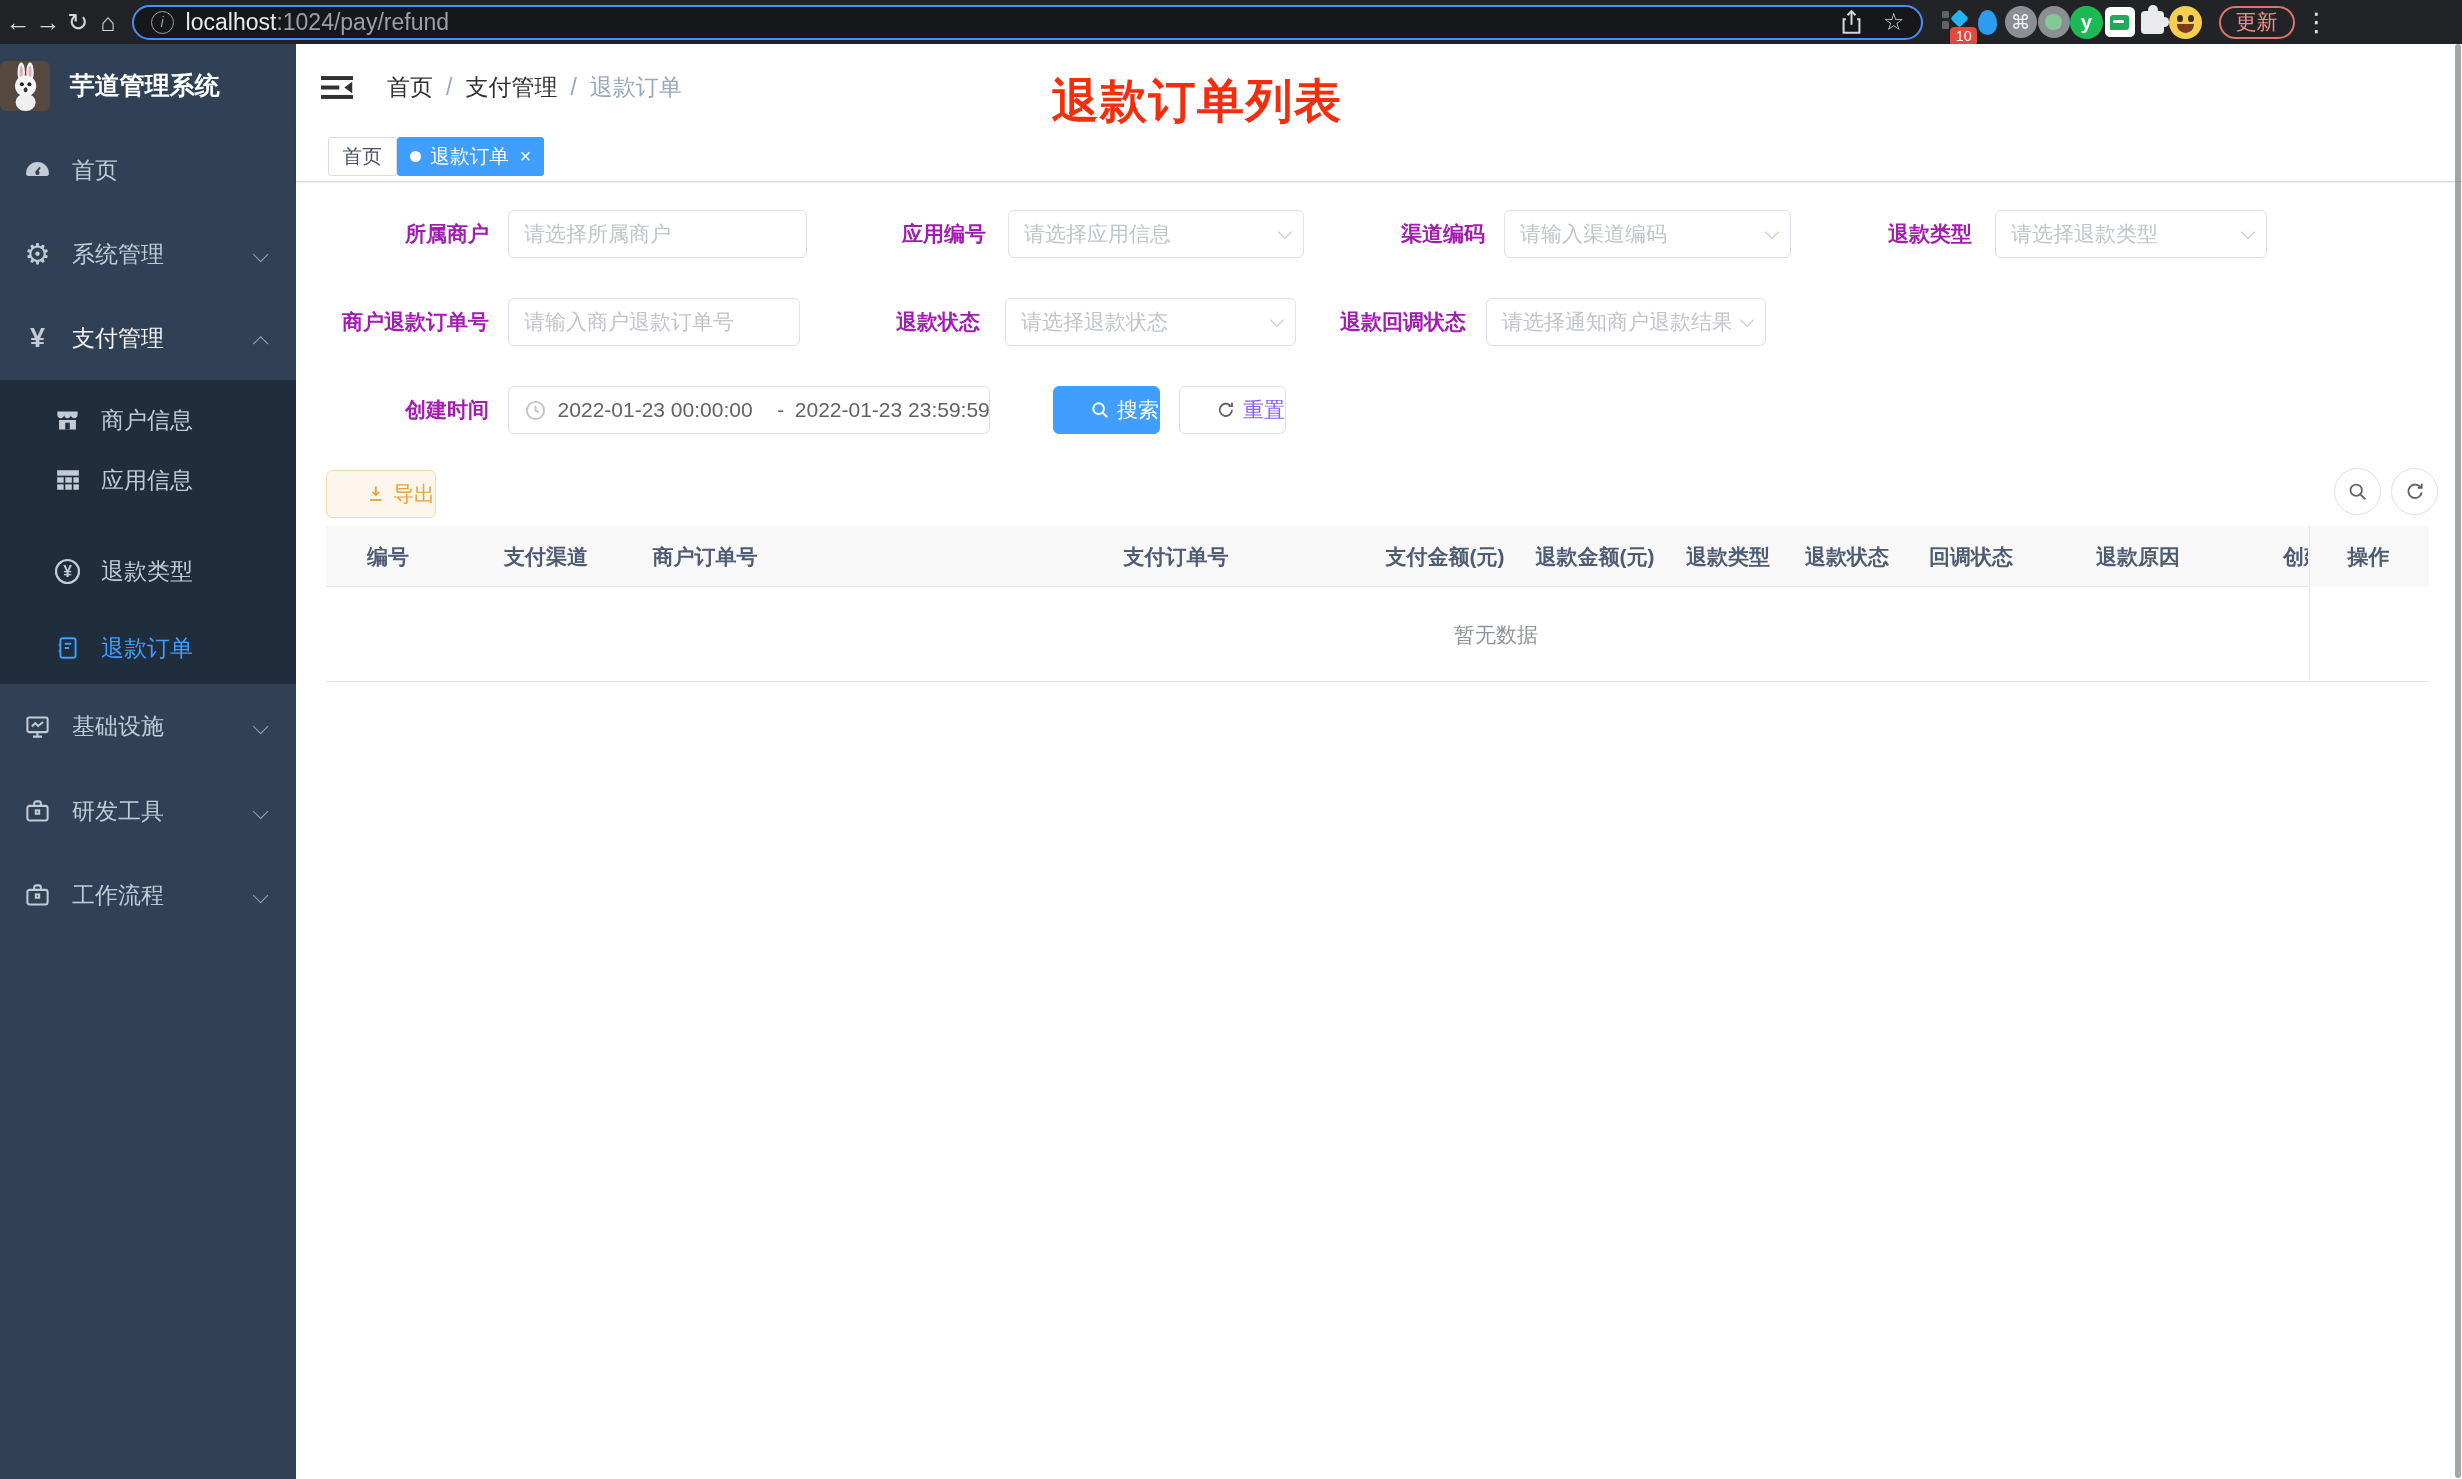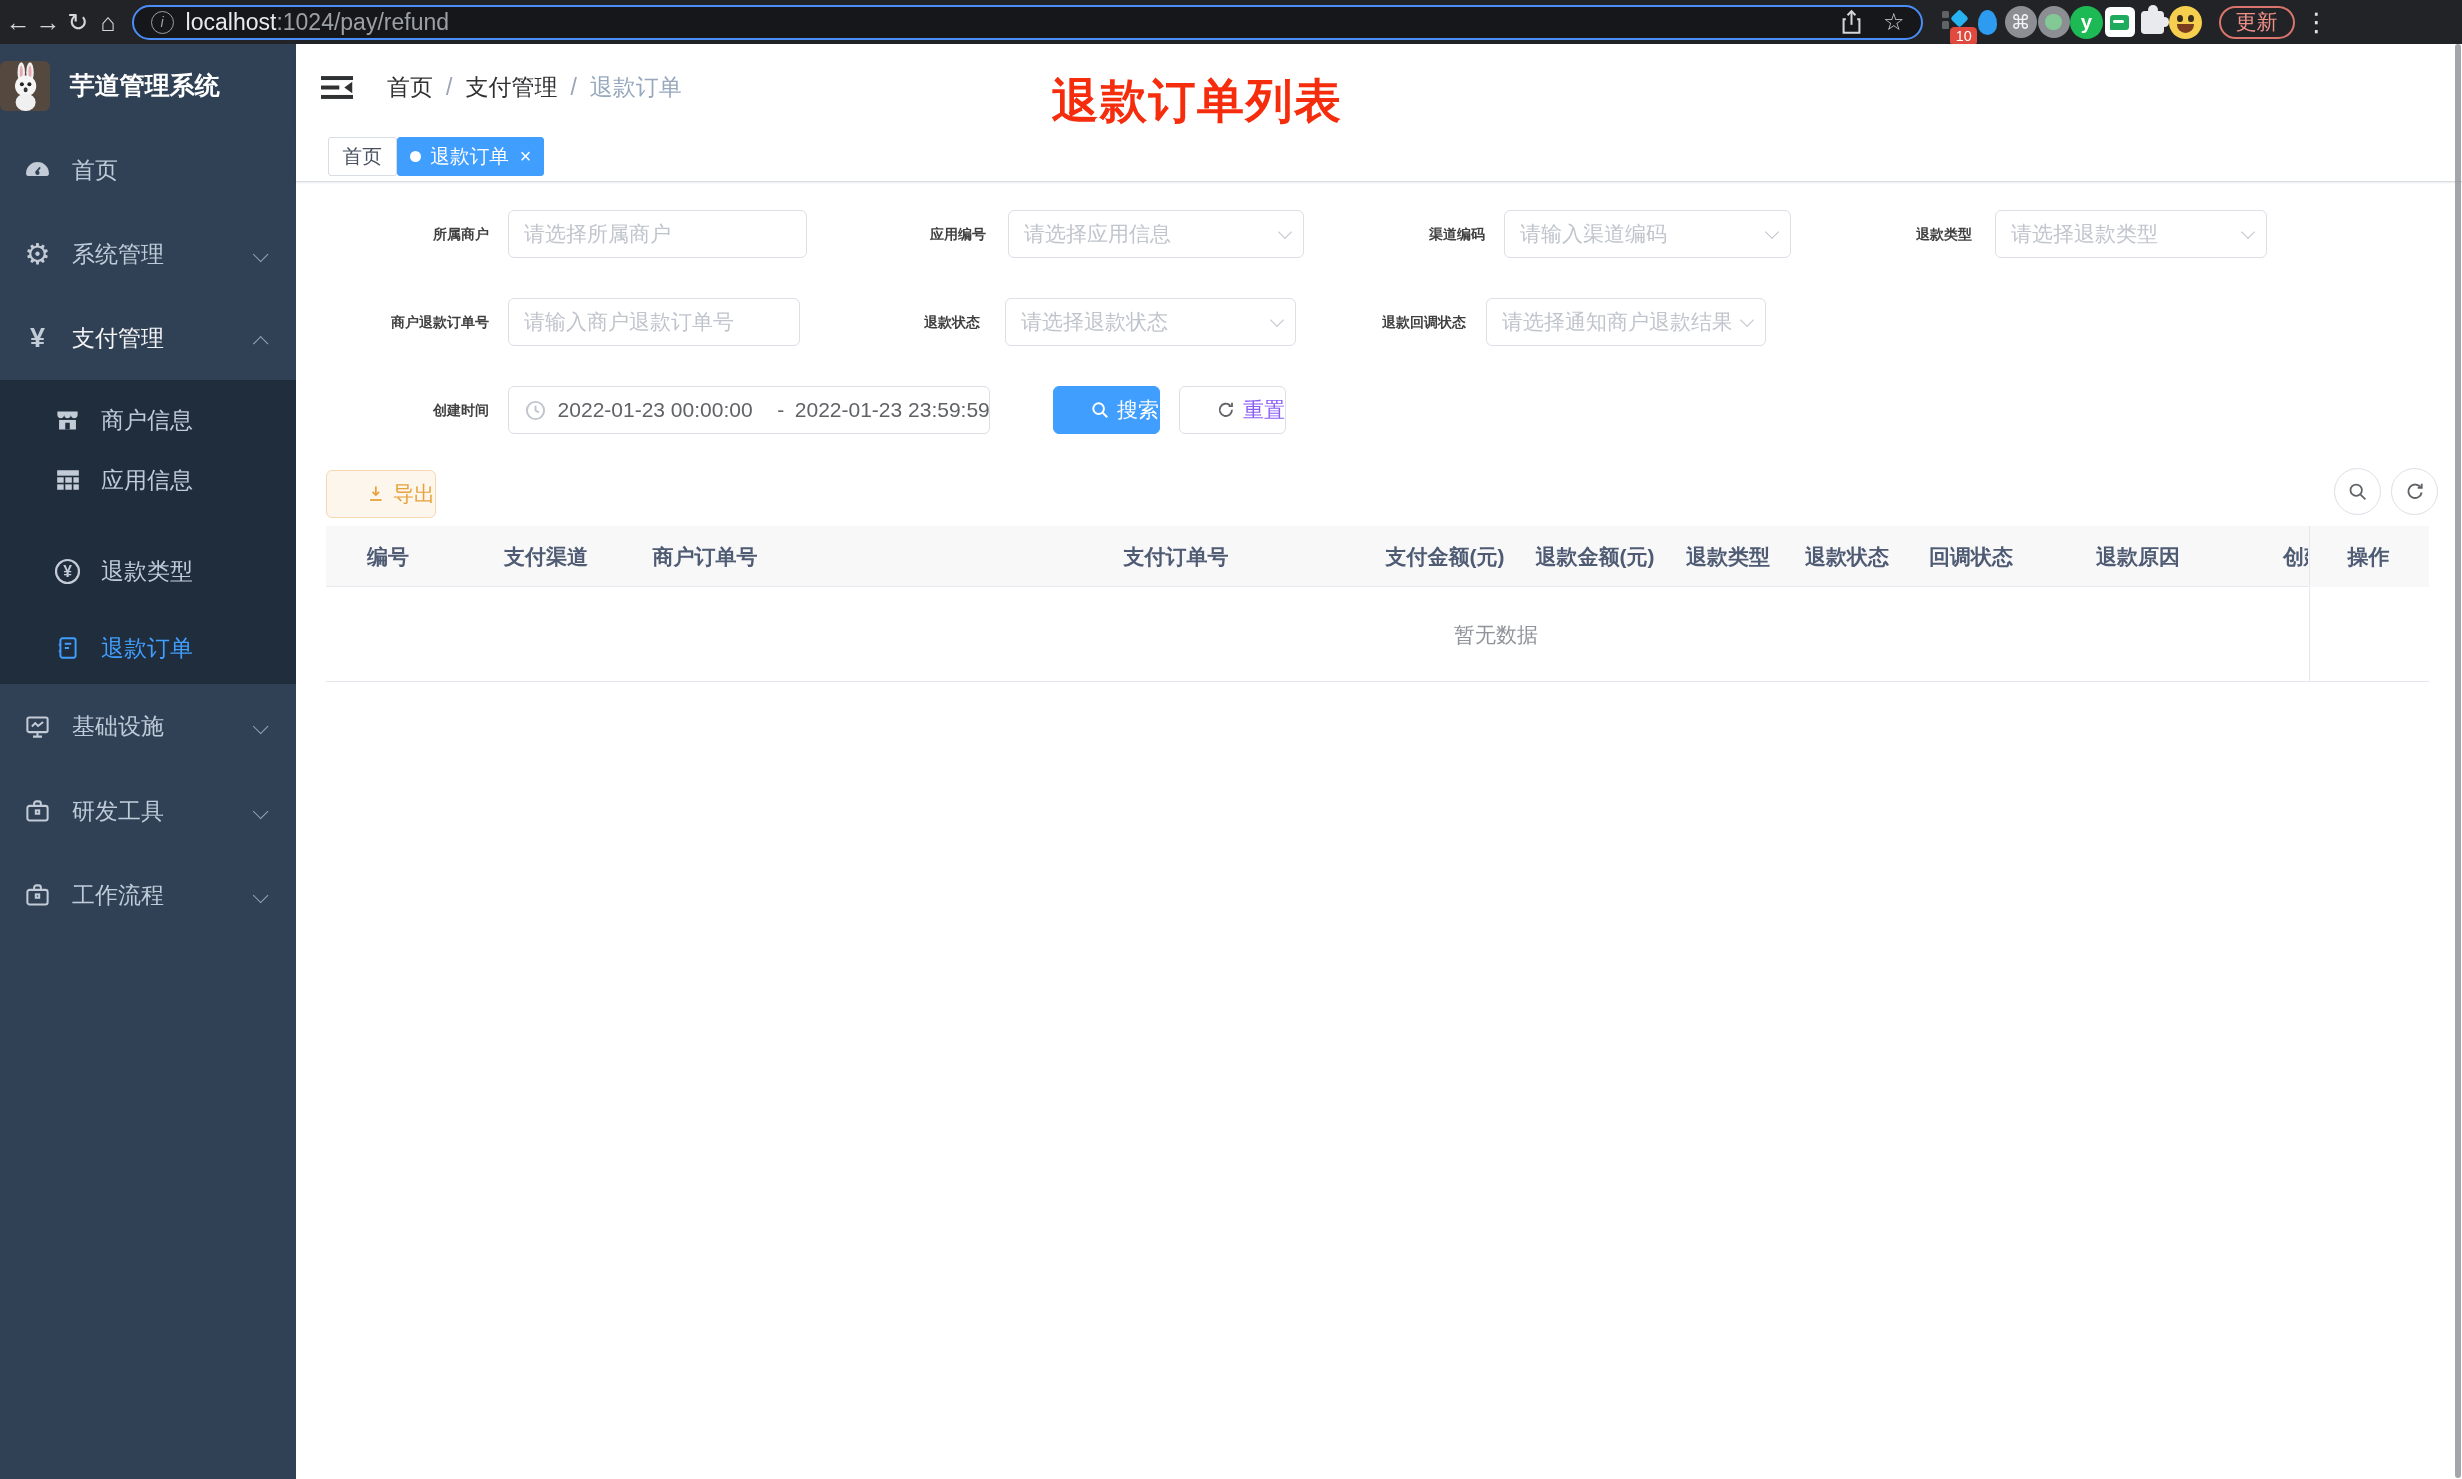--- a/index.html
+++ b/index.html
@@ -81,21 +81,21 @@
   .tagsbar { position:absolute; left:0; top:86px; width:2166px; height:52px; background:#fff;
              border-bottom:0.8px solid #d8dce5; box-shadow:0 0.8px 2.3px rgba(0,0,0,.12); }
   .tag { position:absolute; top:6.8px; height:39px; display:flex; align-items:center; font-size:19.7px; cursor:pointer;
          padding:0 13.6px; border:0.8px solid #d8dce5; background:#fff; color:#495060; border-radius:3px; }
   .tag-home { left:32px; }
   .tag-active { left:101px; background:#409eff; border-color:#409eff; color:#fff; padding:0 12px; }
   .tag-dot { width:11.3px; height:11.3px; background:#fff; border-radius:50%; margin-right:9px; }
   .tag-close { margin-left:10.6px; font-size:19.7px; color:#fff; cursor:pointer; }
 
   
-  .f-label { position:absolute; font-size:14px; font-weight:700; color:#404040; line-height:48px; text-align:right; white-space:nowrap; }
+  .f-label { position:absolute; font-size:21px; font-weight:700; color:#a21caf; line-height:48px; text-align:right; white-space:nowrap; }
   .ctl { position:absolute; height:48px; background:#fff; border:0.8px solid #dcdfe6; border-radius:6px;
          display:flex; align-items:center; padding:0 15px; font-size:21px; color:#606266; }
   .ctl input { border:none; outline:none; width:100%; font-size:21px; color:#606266; background:transparent;
                font-family:inherit; }
   .ctl input::placeholder { color:#c0c4cc; }
   .ph { color:#c0c4cc; white-space:nowrap; overflow:hidden; flex:1 1 auto; }
   .sel-arrow { flex:0 0 auto; width:9.8px; height:9.8px; border-right:1.5px solid #c0c4cc; border-bottom:1.5px solid #c0c4cc;
                transform:rotate(45deg) translateY(-3px); margin-left:9px; }
   .r1 { top:166px; } .r2 { top:254px; } .r3 { top:342px; }
   .date-part { white-space:nowrap; overflow:hidden; width:209px; flex:0 0 auto; }

